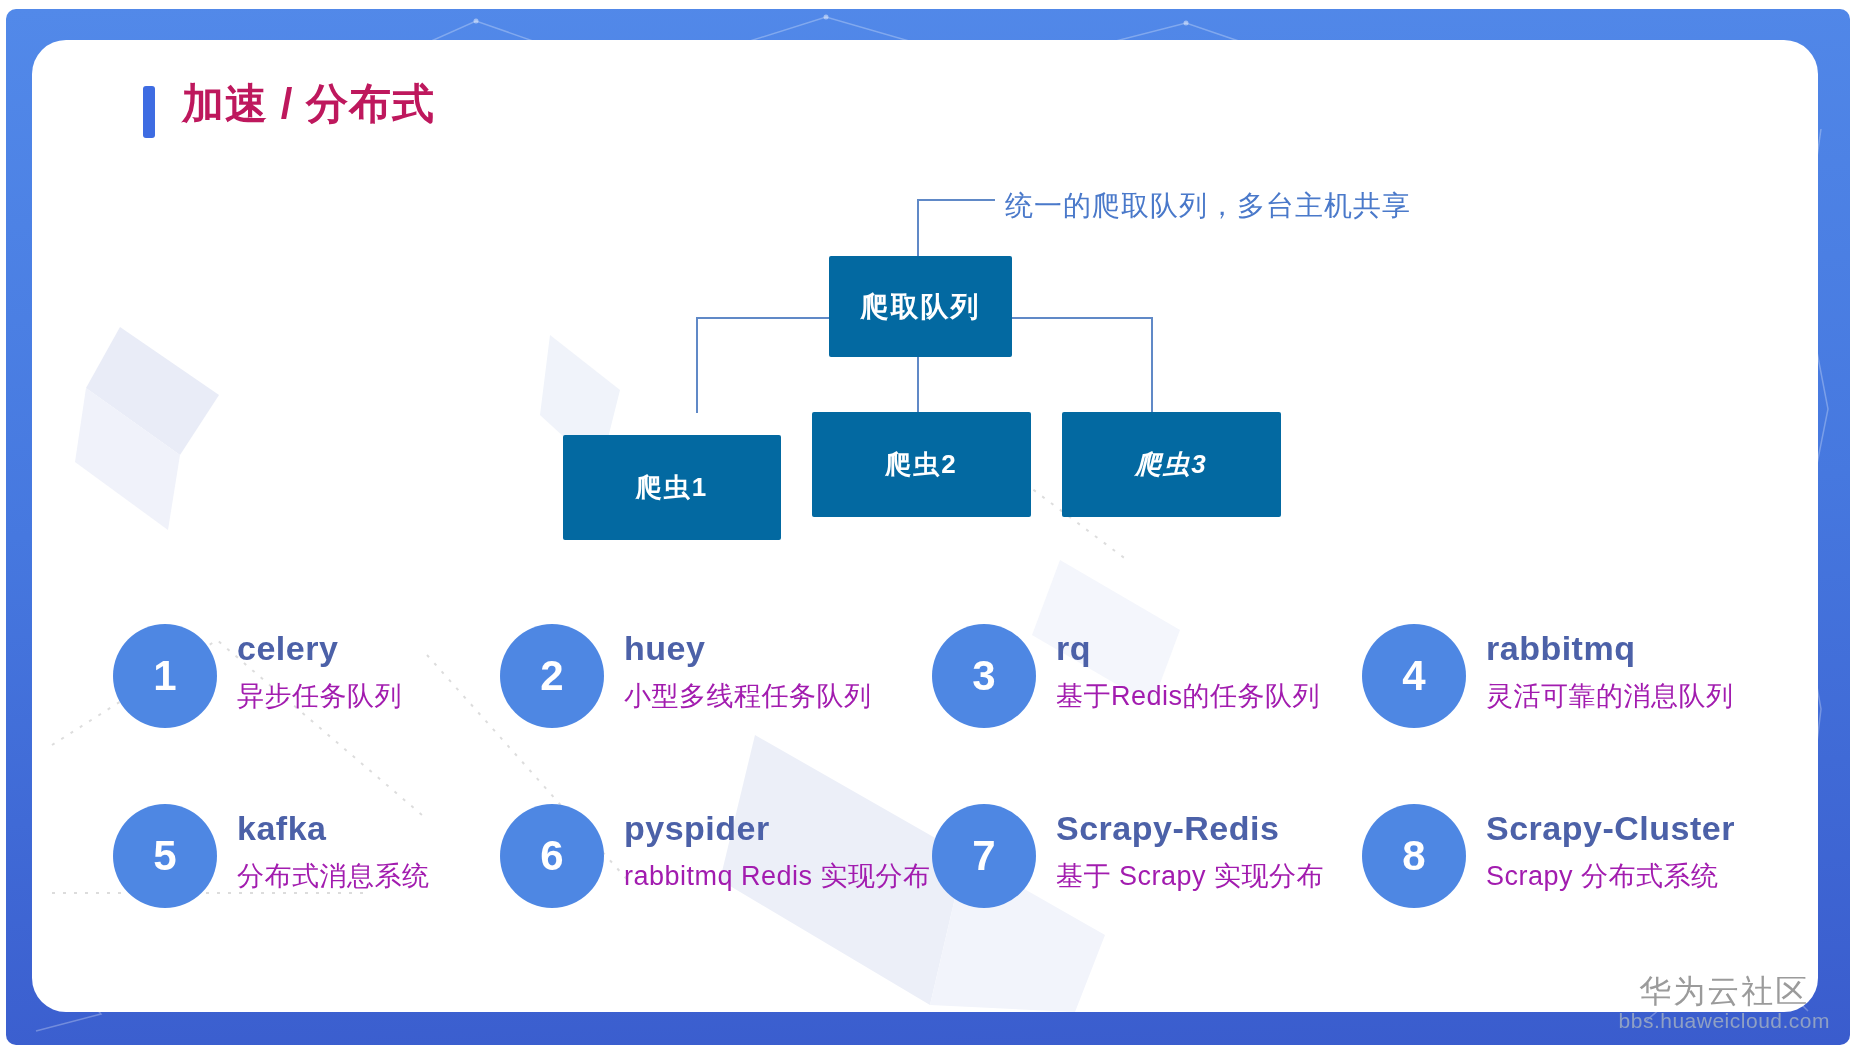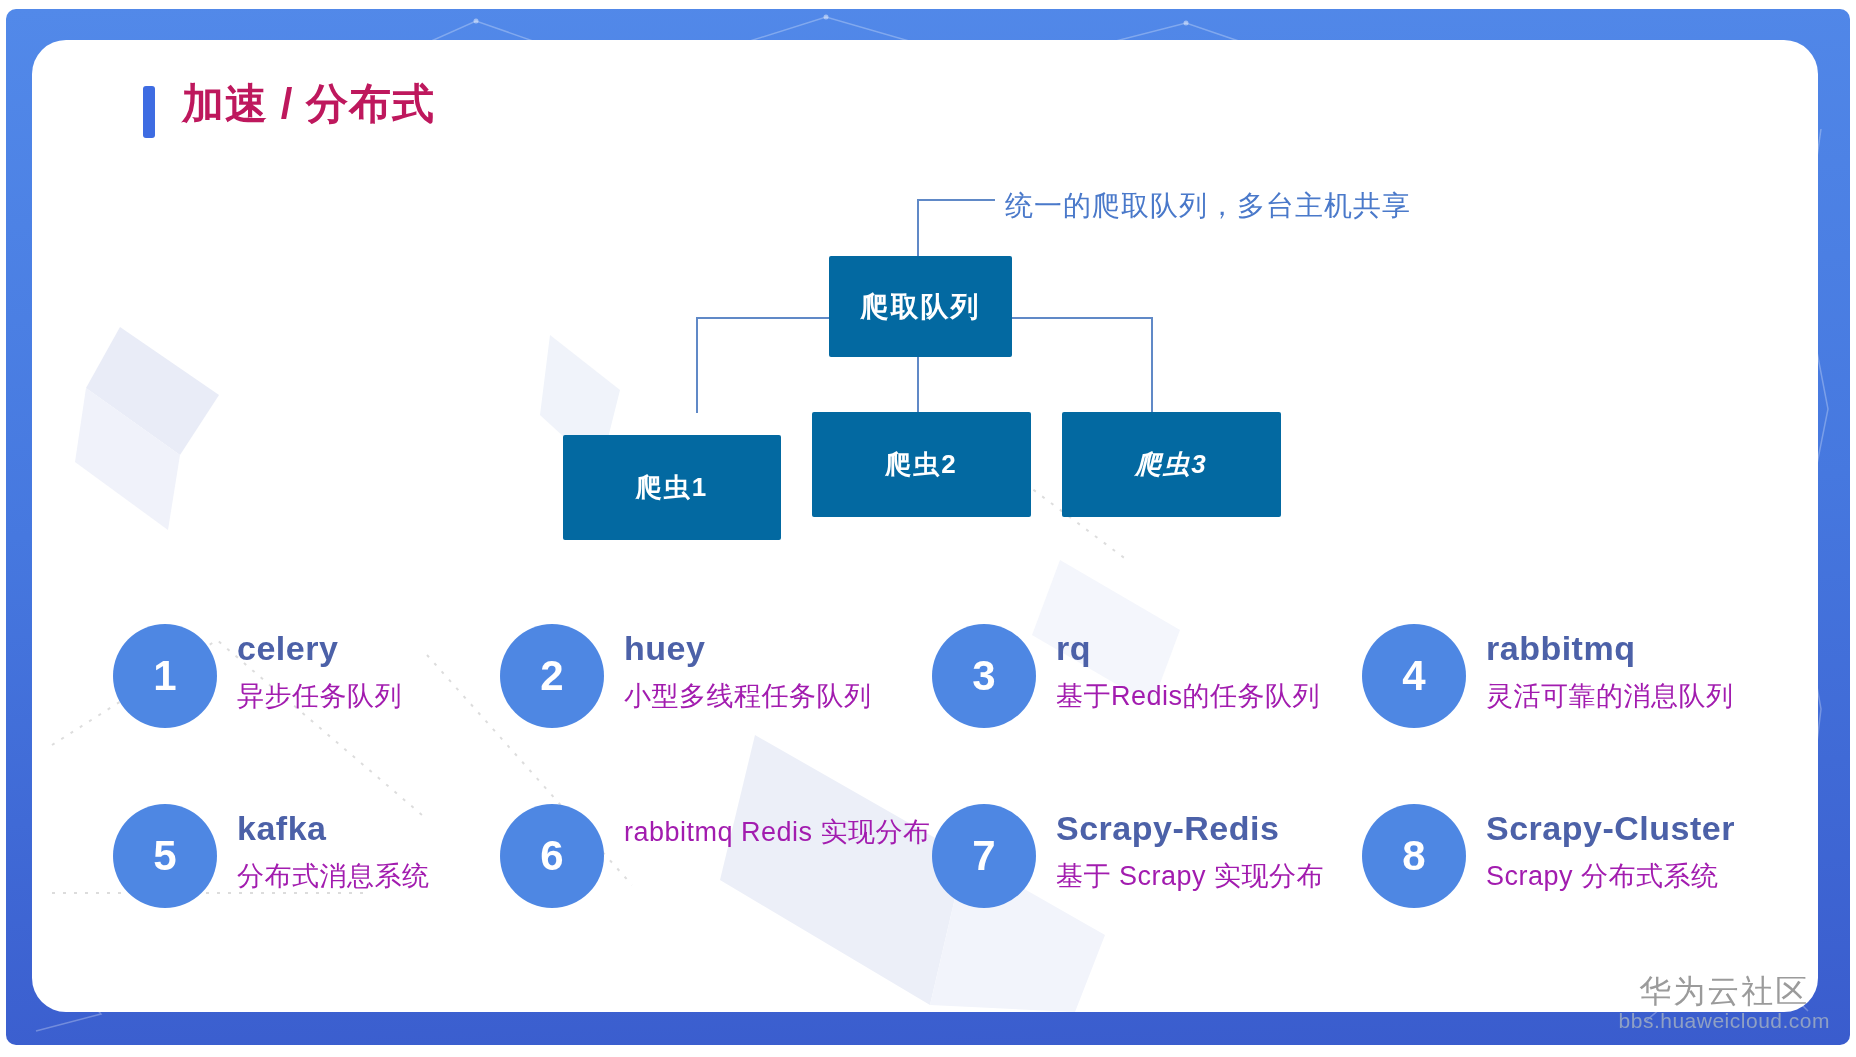--- a/index.html
+++ b/index.html
@@ -169,20 +169,21 @@
     <div class="item i5">
       <div class="num-circle">5</div>
       <div class="itext">
         <div class="iname">kafka</div>
         <div class="idesc">分布式消息系统</div>
       </div>
     </div>
     <div class="item i6">
       <div class="num-circle">6</div>
       <div class="itext">
+        <div class="iname">pyspider</div>
         <div class="idesc">rabbitmq Redis 实现分布</div>
       </div>
     </div>
     <div class="item i7">
       <div class="num-circle">7</div>
       <div class="itext">
         <div class="iname">Scrapy-Redis</div>
         <div class="idesc">基于 Scrapy 实现分布</div>
       </div>
     </div>

